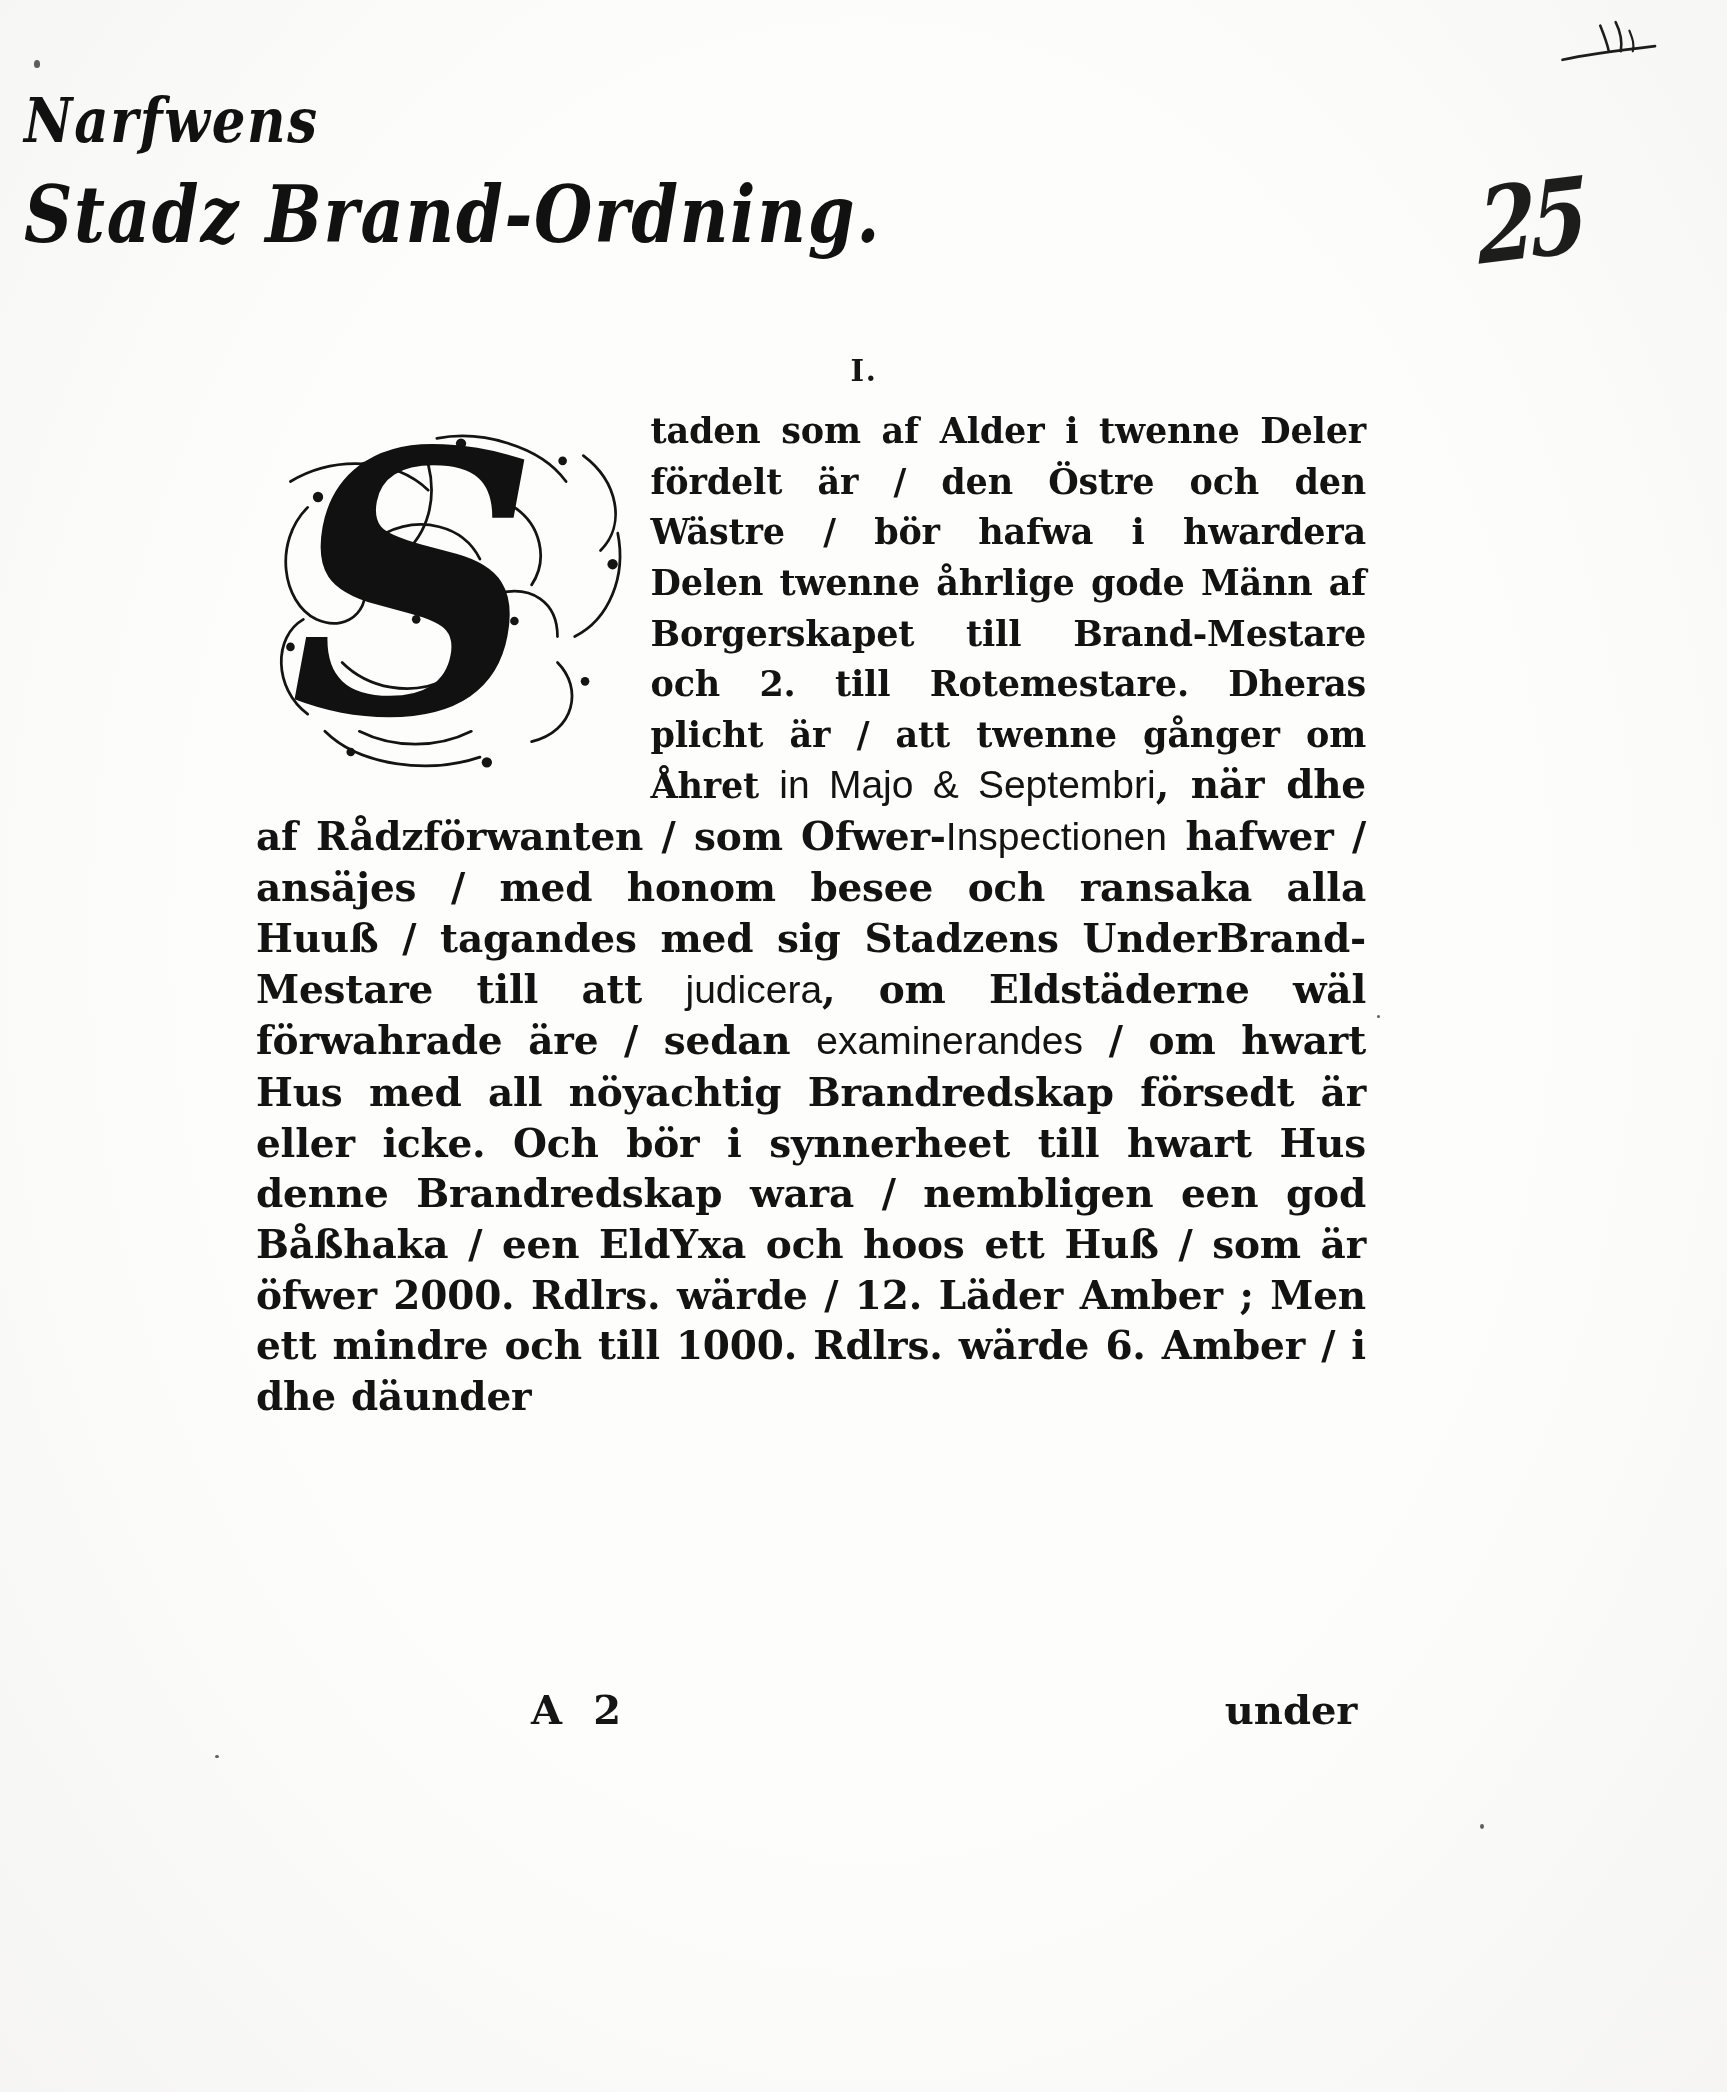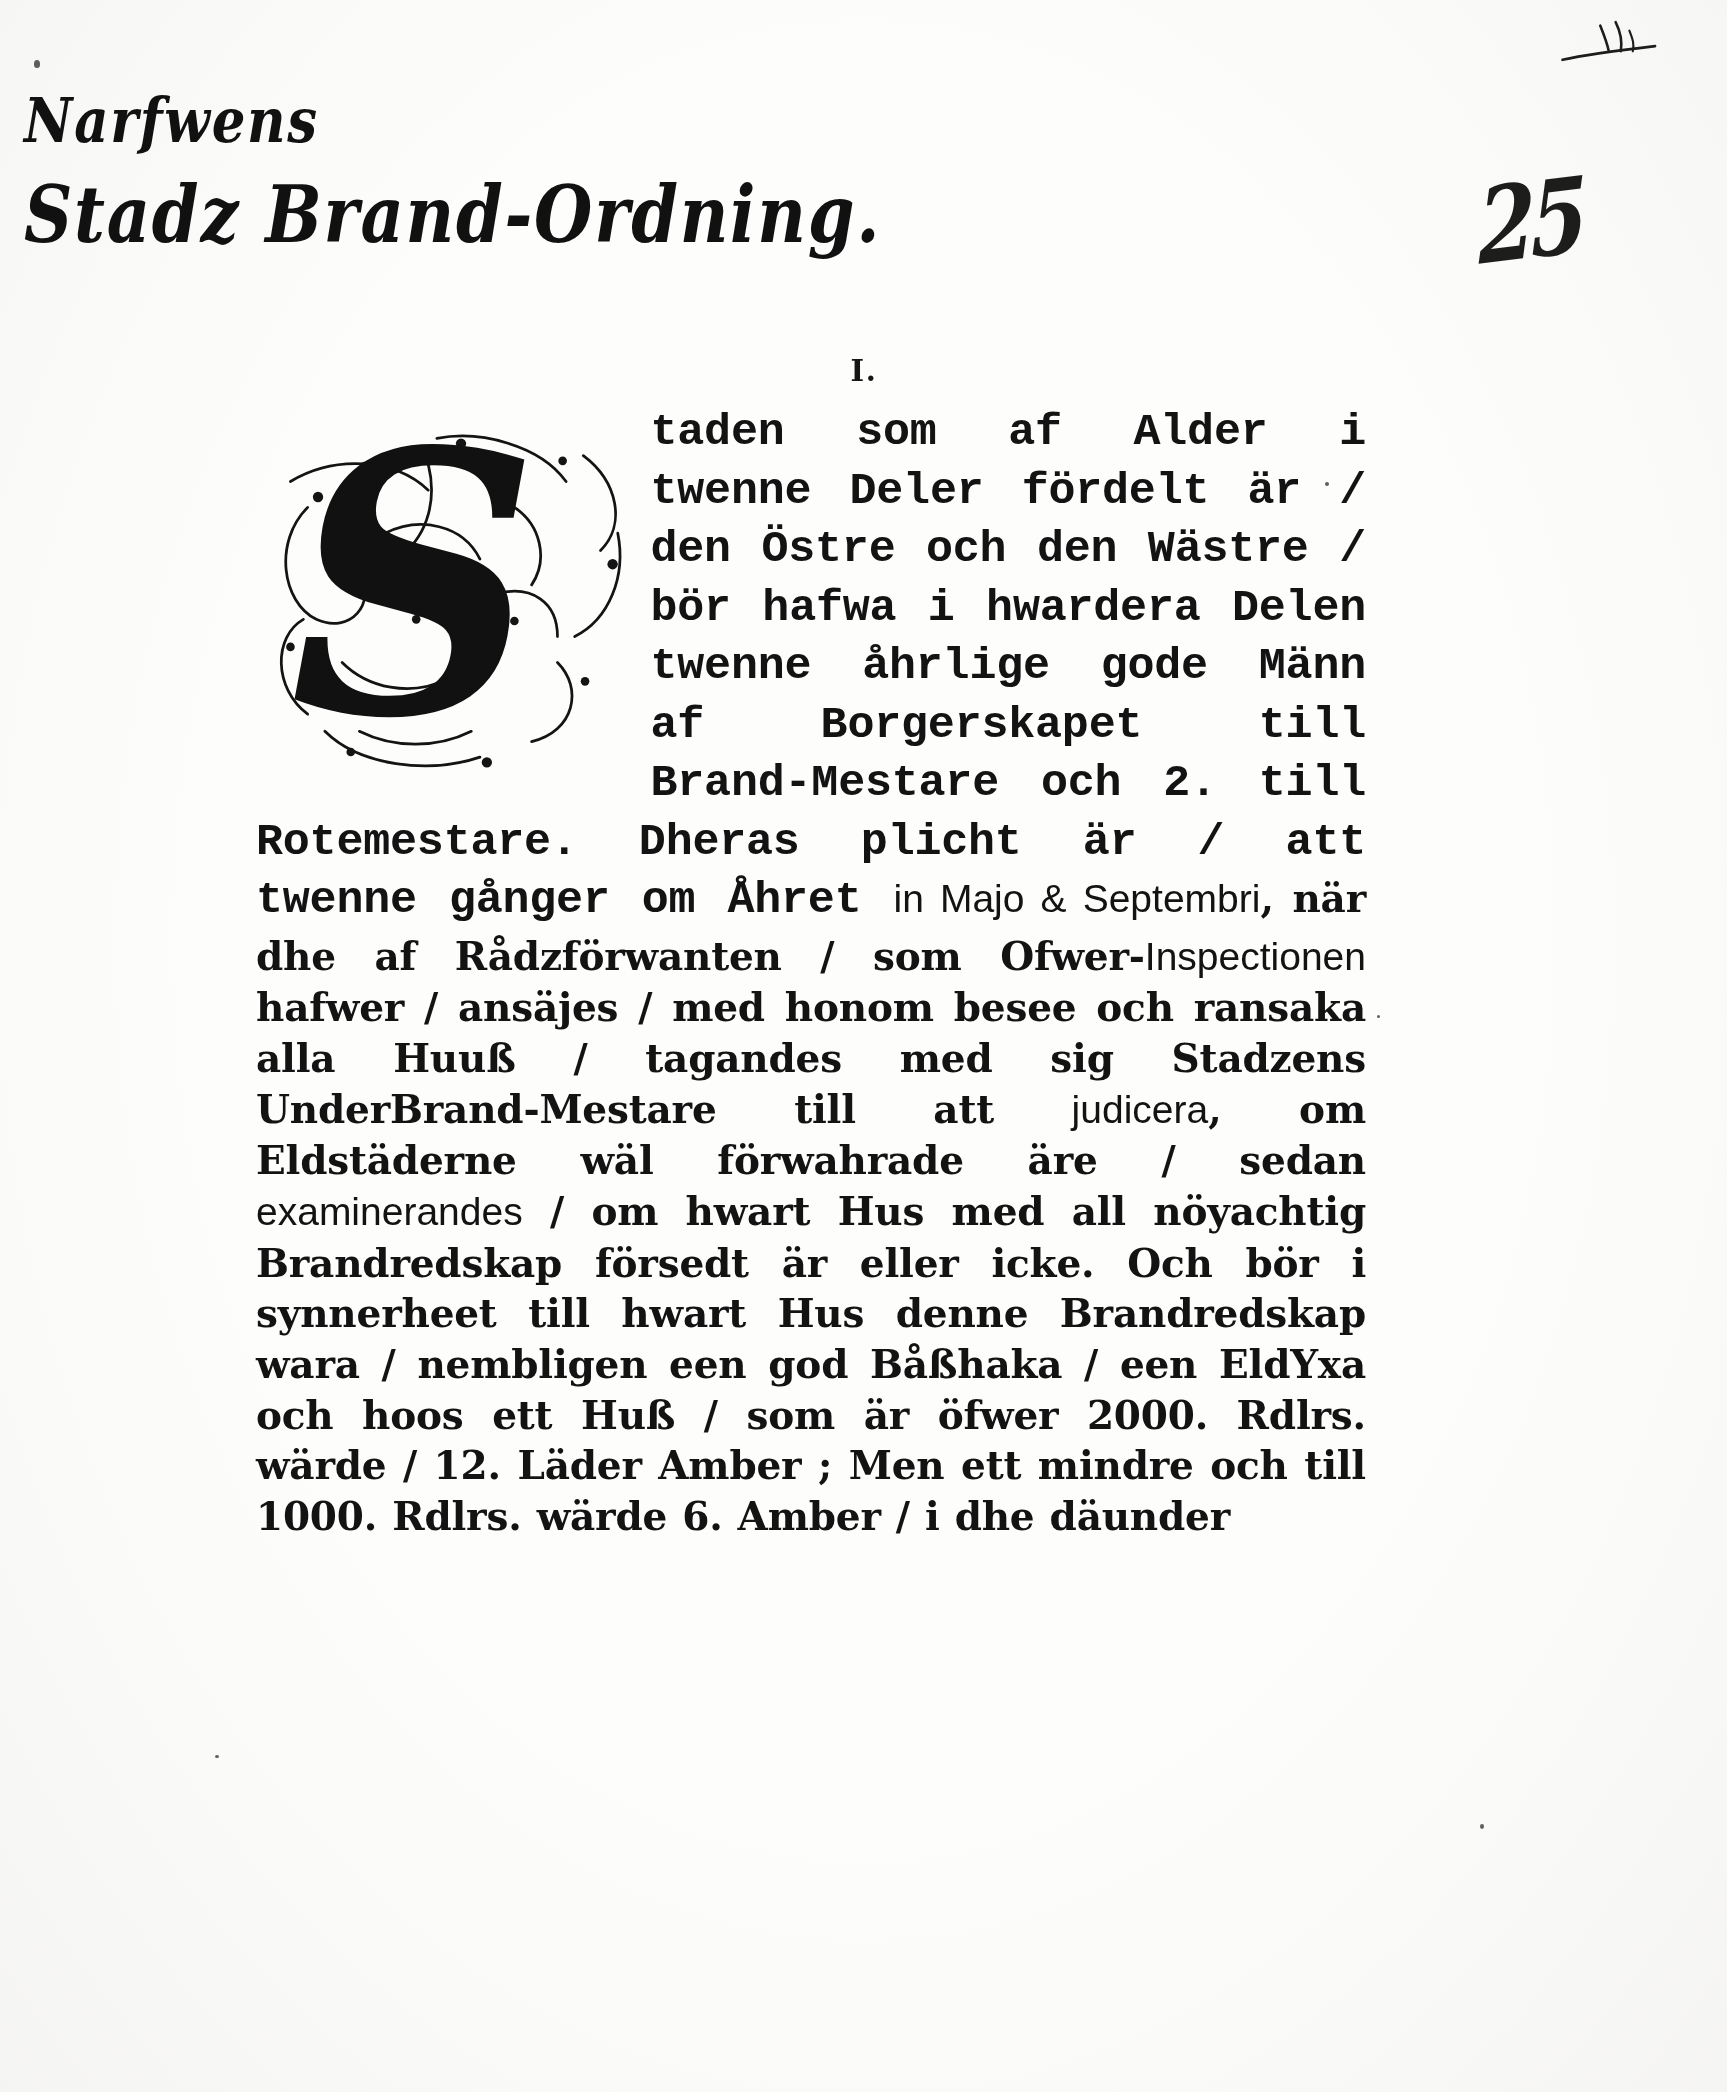--- a/index.html
+++ b/index.html
@@ -137,22 +137,21 @@
     font-family: "DejaVu Serif", serif;
     font-size: 39px;
     line-height: 1.30;
     text-align: justify;
     color: #131313;
     font-weight: 600;
     letter-spacing: -0.2px;
     word-spacing: 1.7px;
   }
   .body-text .lead {
-    font-size: 45px;
-    font-family: Liberation Mono, monospace;
+    font-size: 35px;
   }
   .rom {
     font-weight: 400;
     font-style: normal;
     font-family: Liberation Sans, sans-serif;
     letter-spacing: 0;
   }
 
   .signature-line {
     position: absolute;
@@ -233,15 +232,19 @@
         </g>
       </svg>
       <div class="dropcap-letter">S</div>
     </div>
 
     <div class="body-text">
       <span class="lead">taden som af Alder i twenne Deler fördelt är / den Östre och den Wästre / bör hafwa i hwardera Delen twenne åhrlige gode Männ af Borgerskapet till Brand-Mestare och 2. till Rotemestare.  Dheras plicht är / att twenne gånger om Åhret </span><span class="rom">in Majo &amp; Septembri</span><span>, när dhe af Rådzförwanten / som Ofwer-</span><span class="rom">Inspectionen</span><span> hafwer / ansäjes / med honom besee och ransaka alla Huuß / tagandes med sig Stadzens UnderBrand-Mestare till att </span><span class="rom">judicera</span><span>, om Eldstäderne wäl förwahrade äre / sedan </span><span class="rom">examinerandes</span><span> / om hwart Hus med all nöyachtig Brandredskap försedt är eller icke.  Och bör i synnerheet till hwart Hus denne Brandredskap wara / nembligen een god Båßhaka / een EldYxa och hoos ett Huß / som är öfwer 2000. Rdlrs. wärde / 12. Läder Amber ;  Men ett mindre och till 1000. Rdlrs. wärde 6. Amber / i dhe däunder</span>
     </div>
   </div>
 
+  <div class="signature-line">
+    <span class="sig-left">A  2</span>
+    <span class="sig-right">under</span>
+  </div>
 
 </div>
 
 
 </body></html>

